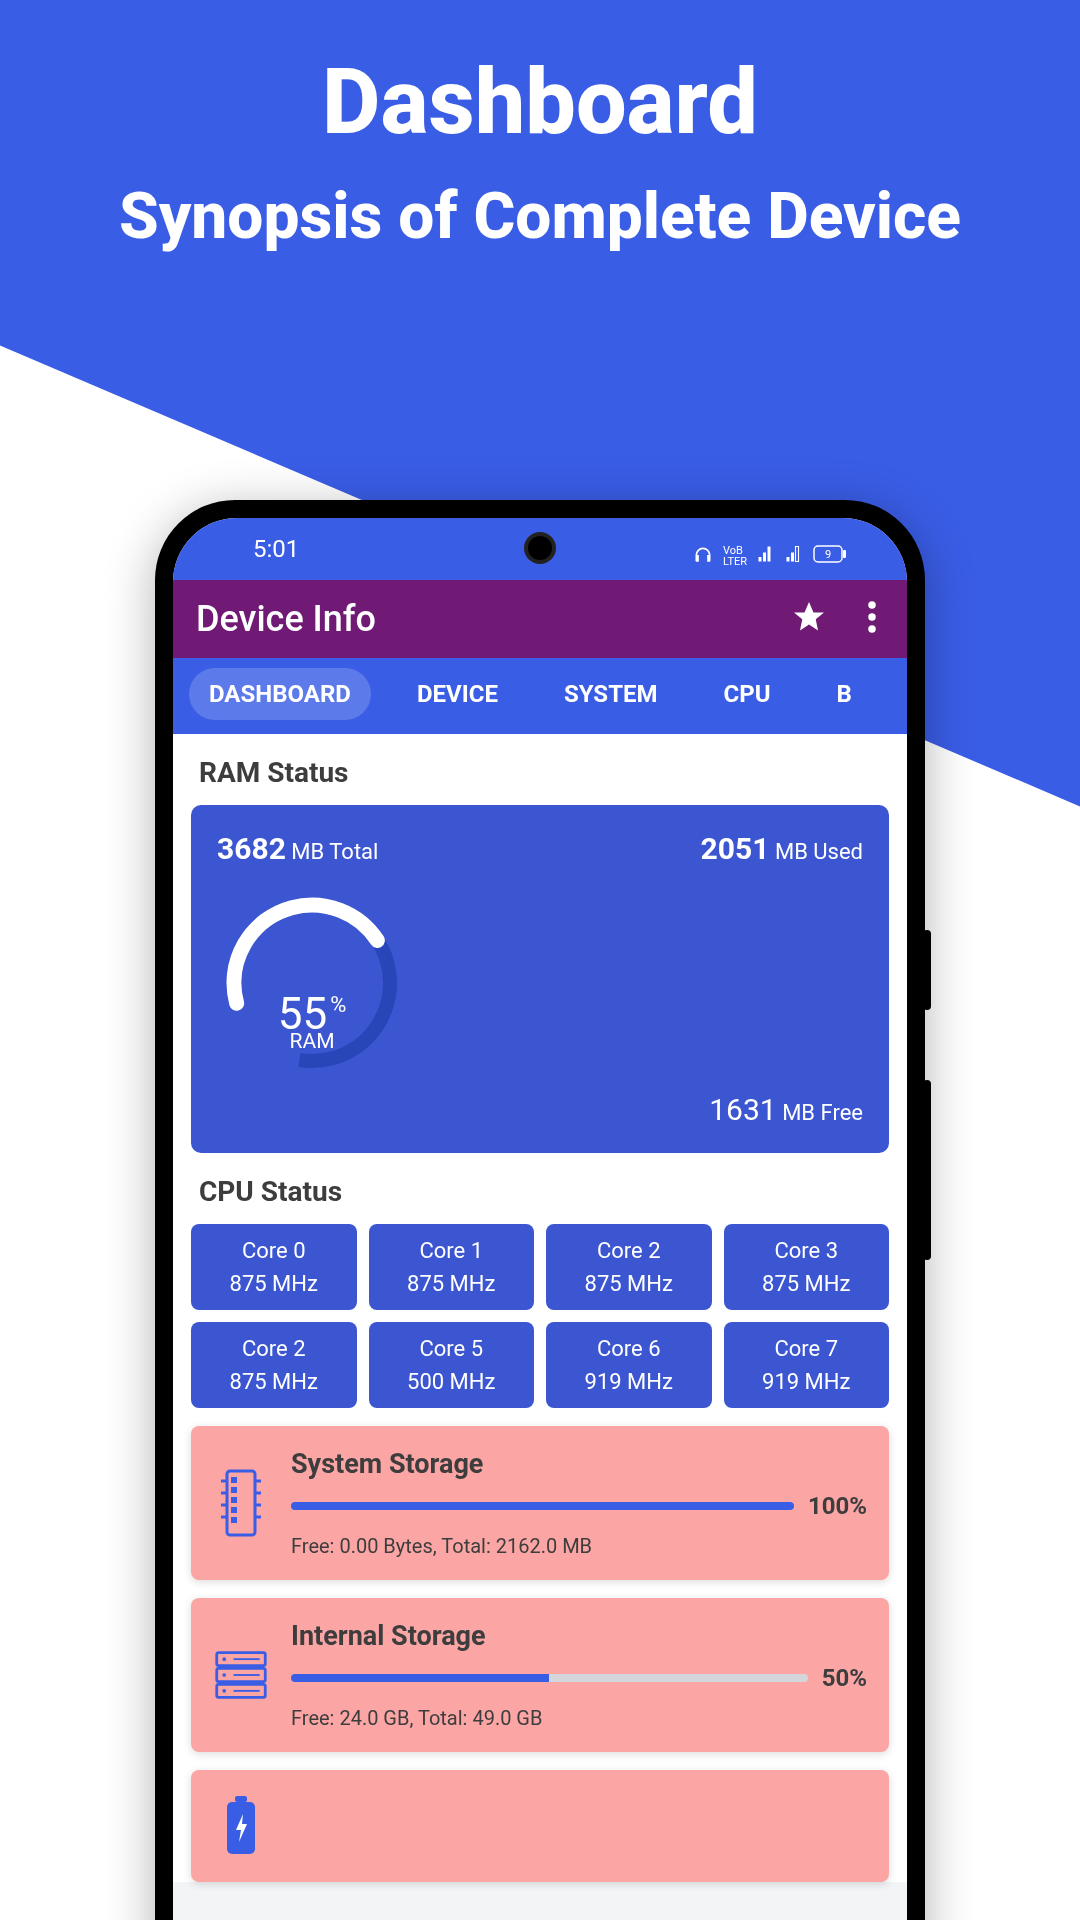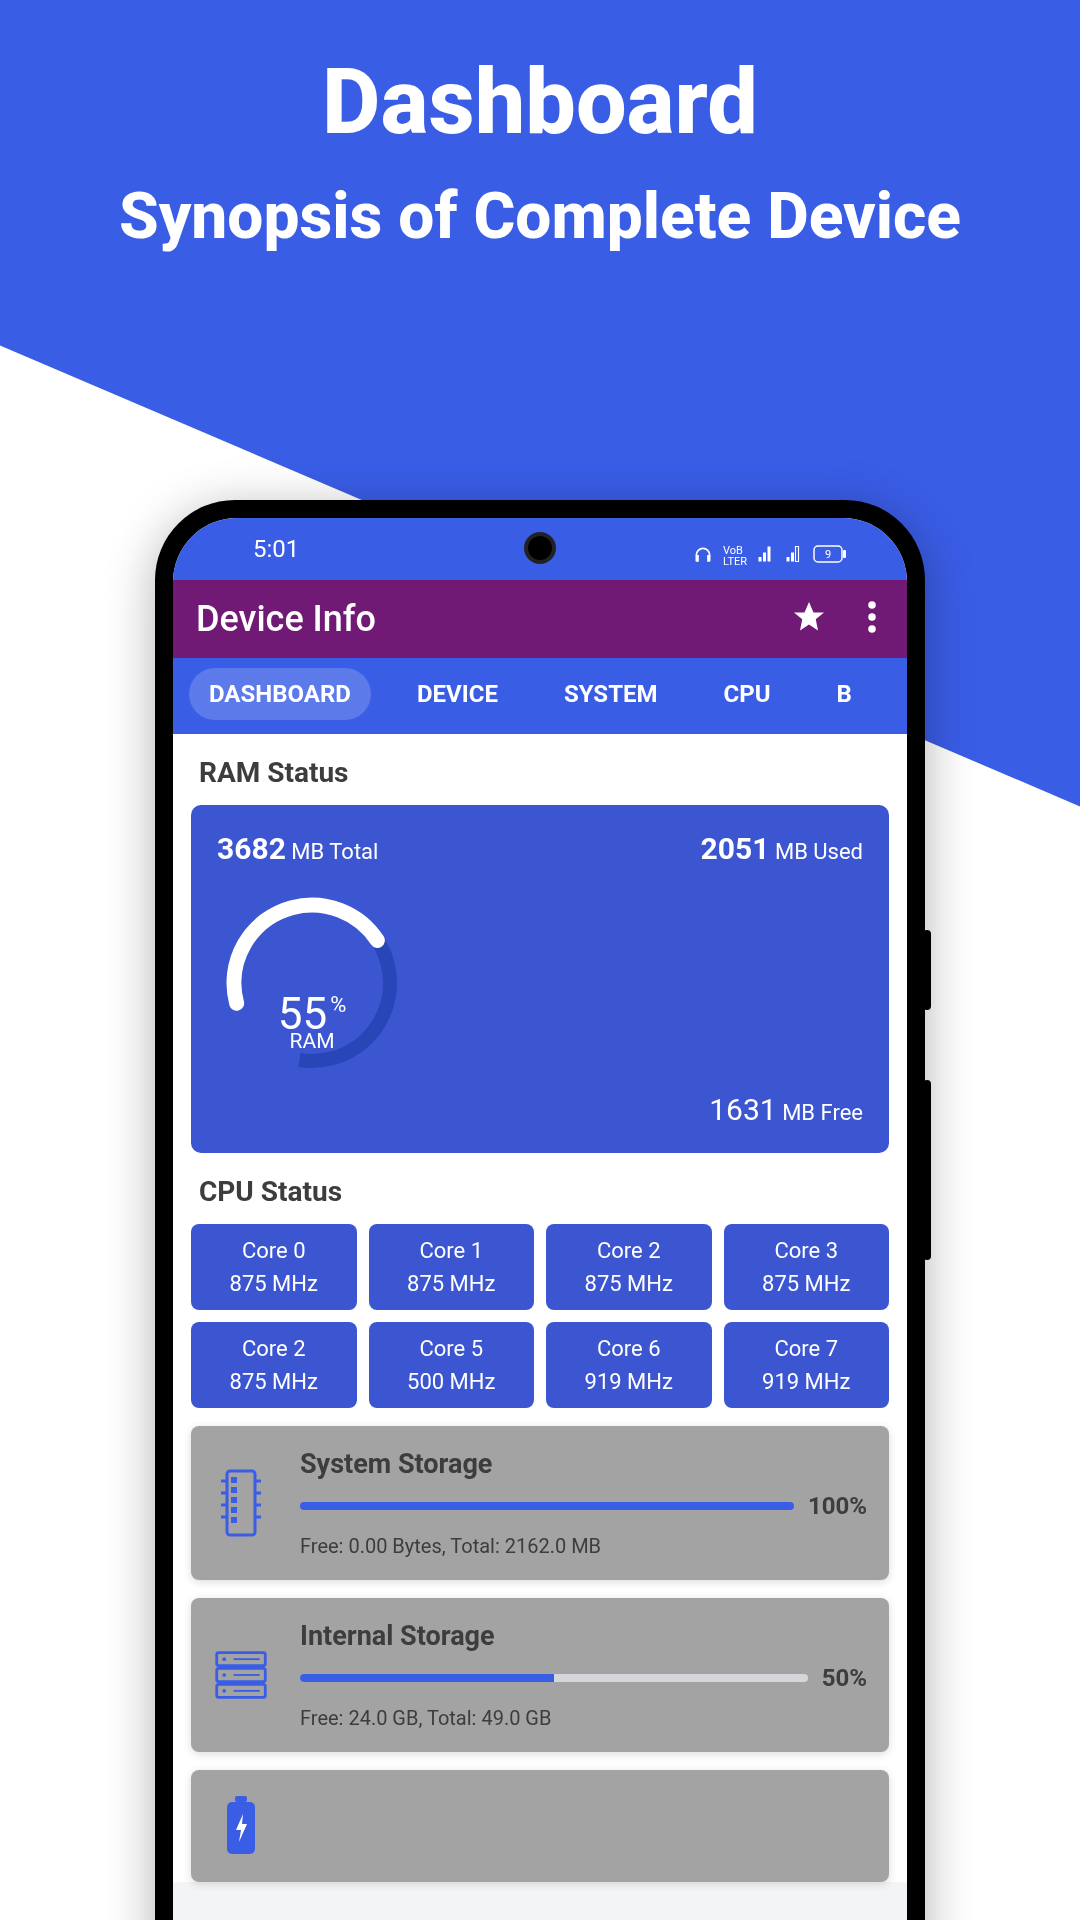--- a/index.html
+++ b/index.html
@@ -185,27 +185,27 @@
     color: #fff;
     border-radius: 8px;
     text-align: center;
     padding: 14px 6px;
     font-size: 22px;
   }
   .core-name { margin-bottom: 8px; }
 
   .storage-card {
     margin: 18px 18px 0;
-    background: #a3a3a3;
+    background: #fca5a5;
     border-radius: 8px;
     box-shadow: 0 2px 8px rgba(0,0,0,0.14);
     display: flex;
     align-items: center;
     padding: 22px;
-    gap: 31px;
+    gap: 22px;
   }
   .storage-icon {
     width: 56px;
     height: 68px;
     display: flex;
     align-items: center;
     justify-content: center;
   }
   .storage-body { flex: 1; }
   .storage-title { font-size: 27px; font-weight: 700; color: #3d3d3d; margin-bottom: 12px; }

